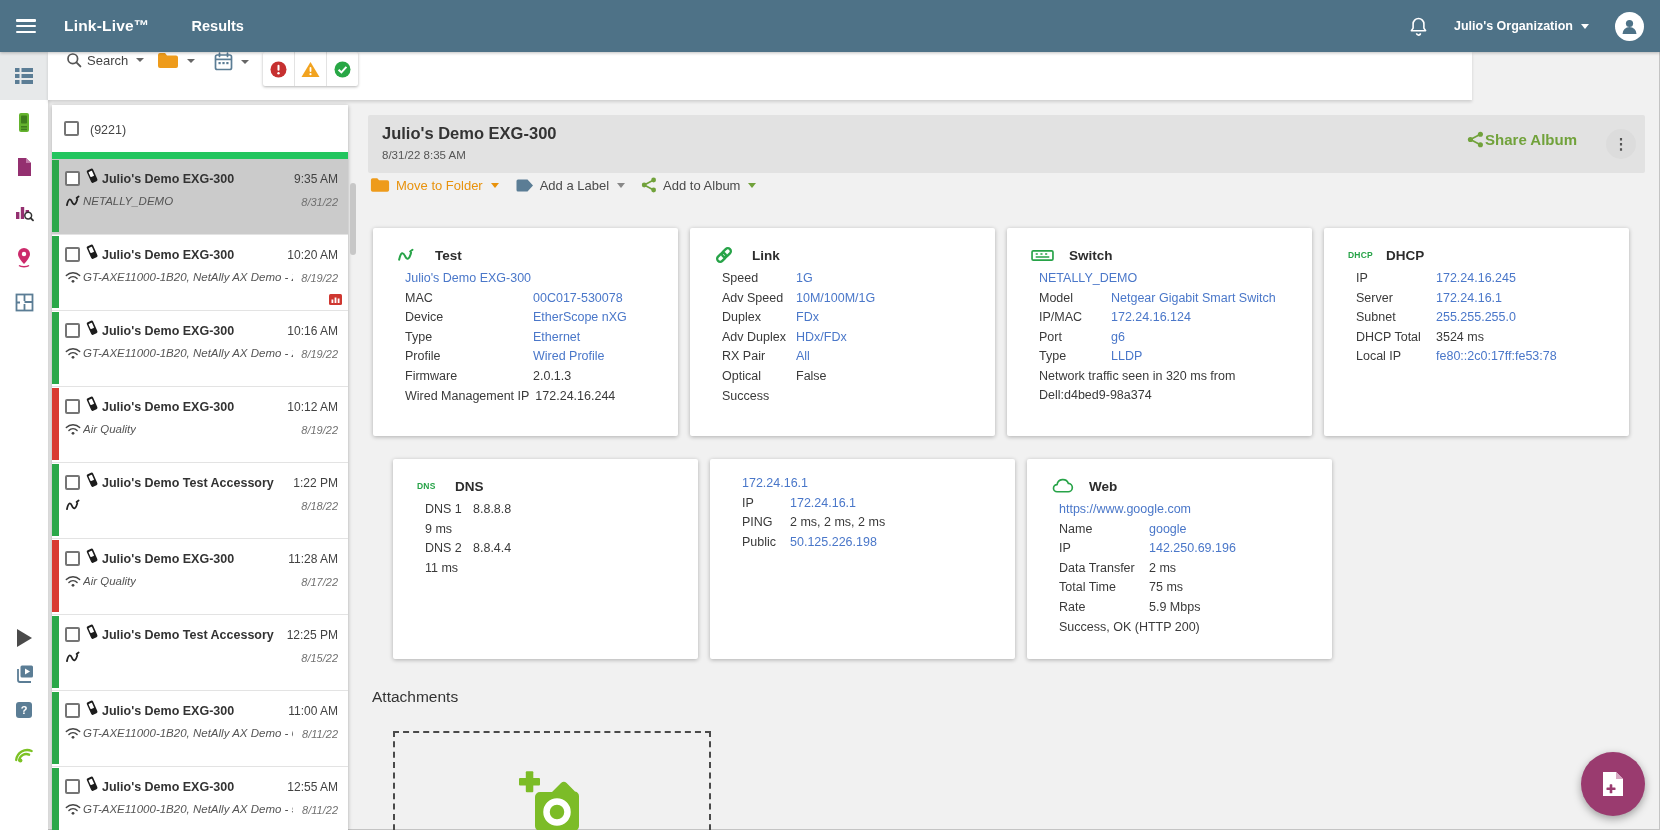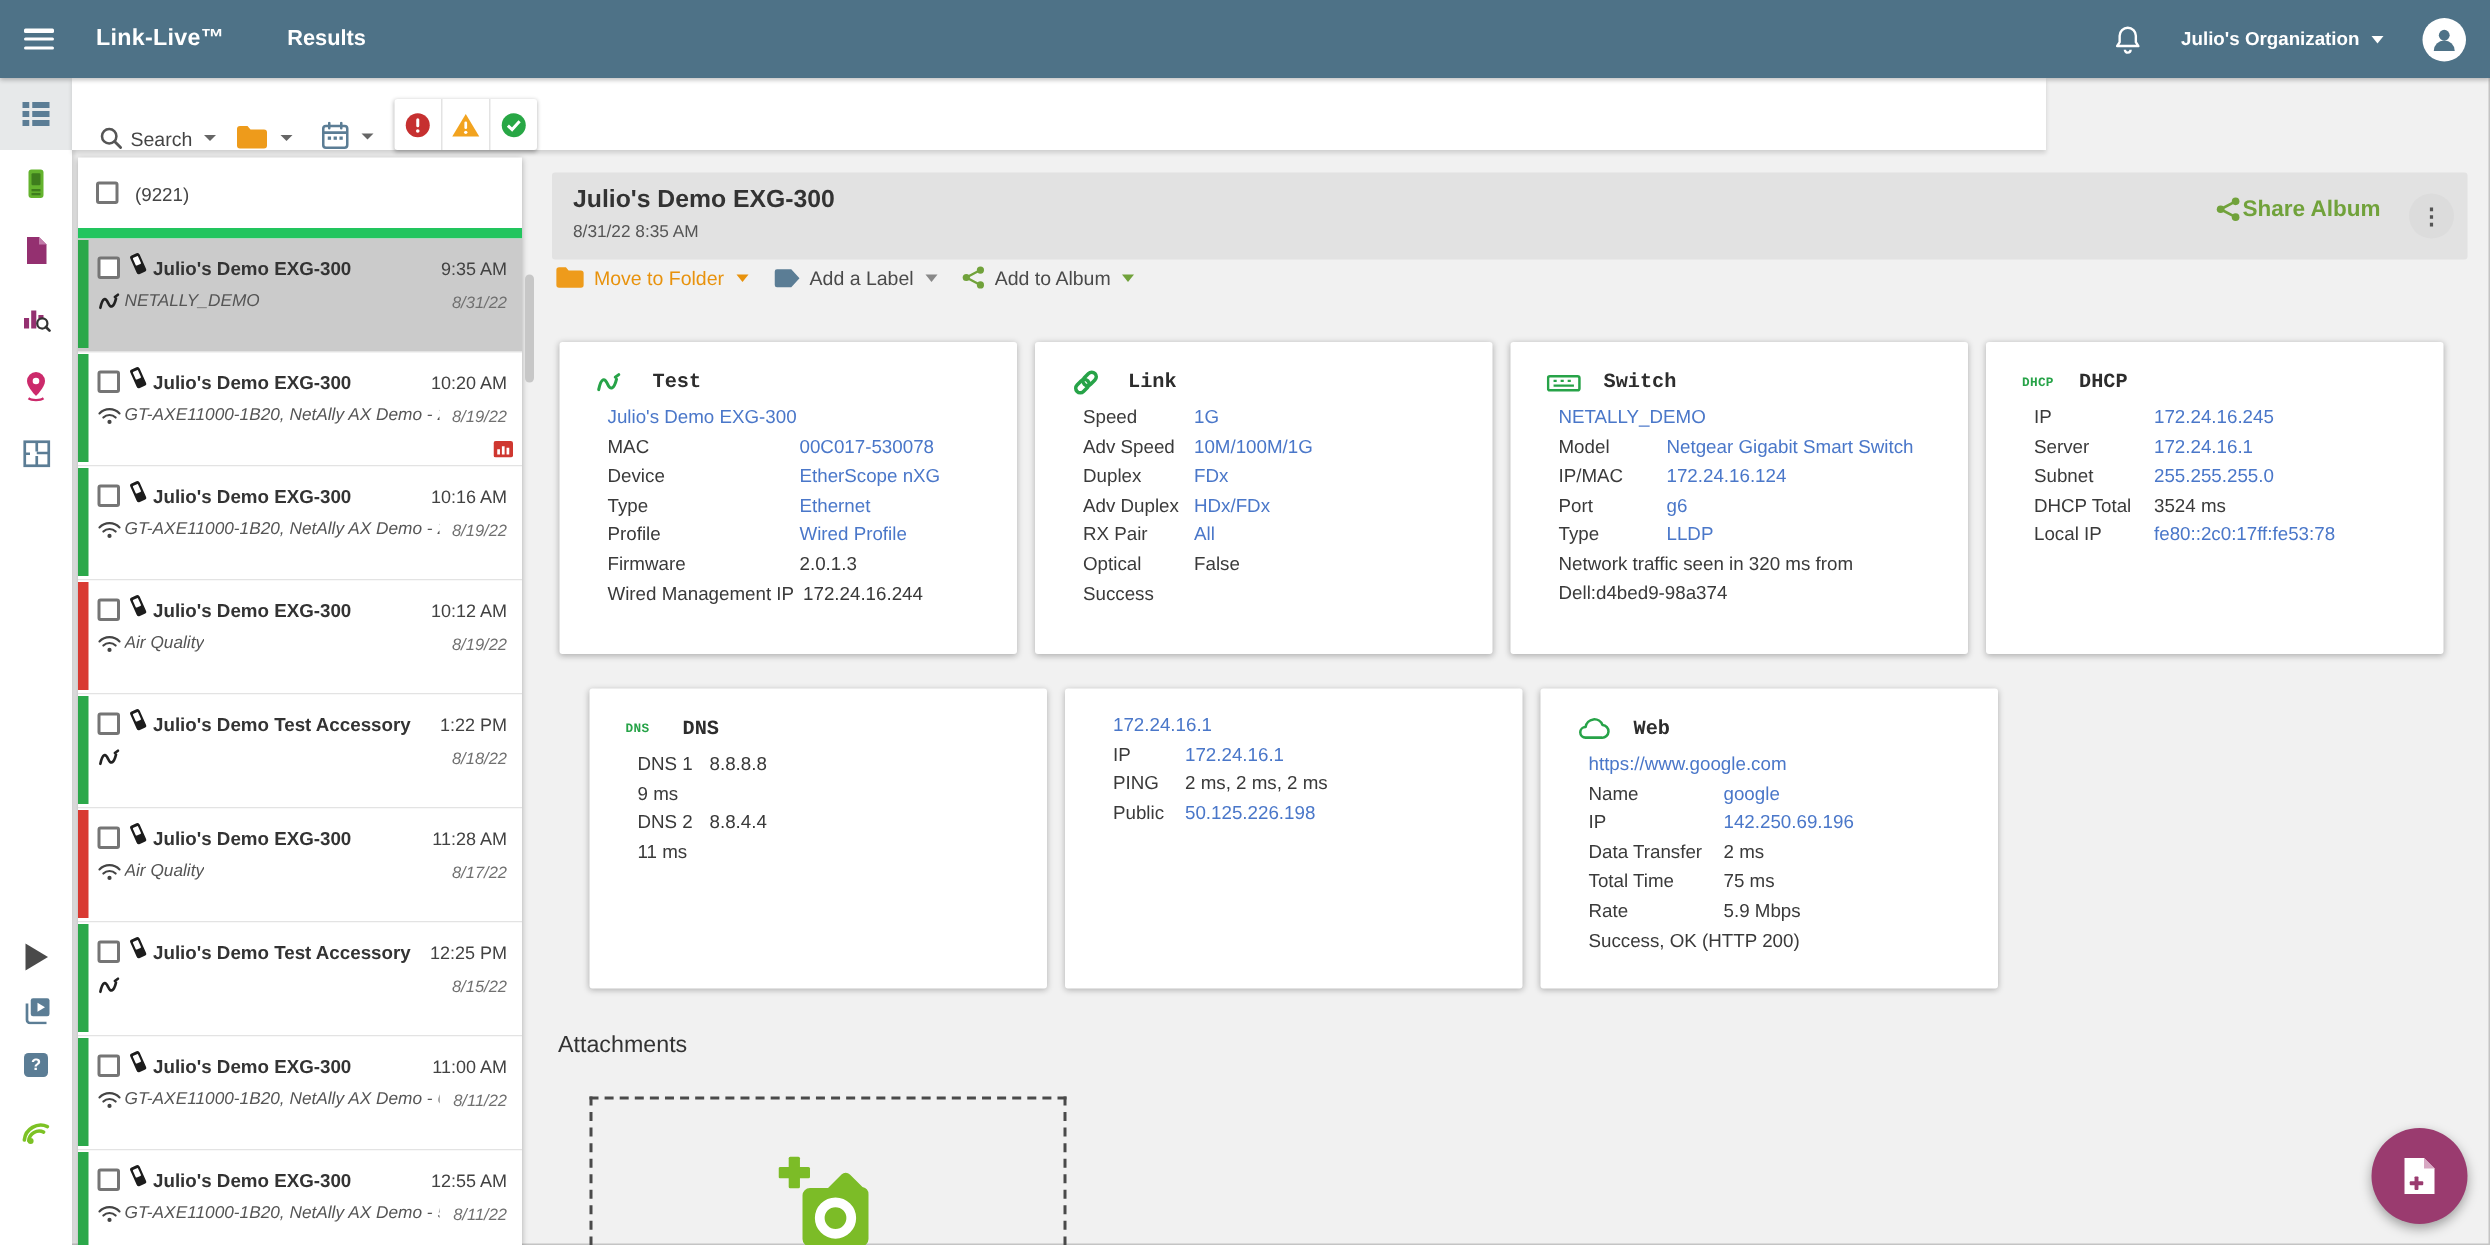--- a/index.html
+++ b/index.html
@@ -15,22 +15,22 @@
   .top-right{margin-left:auto;display:flex;align-items:center;gap:26px;margin-right:16px;}
   .orgname{color:#fff;font-size:12.5px;font-weight:600;display:flex;align-items:center;gap:8px;}
   .caret{width:0;height:0;border-left:4.5px solid transparent;border-right:4.5px solid transparent;border-top:5px solid #fff;display:inline-block;}
   .avatar{width:29px;height:29px;border-radius:50%;background:#fff;display:flex;align-items:center;justify-content:center;}
   
   .rail{position:absolute;left:0;top:52px;width:48px;height:778px;background:#fff;box-shadow:1px 0 3px rgba(0,0,0,.15);z-index:20;}
   .rail-cell{position:absolute;left:0;width:48px;height:44px;display:flex;align-items:center;justify-content:center;cursor:pointer;}
   .rail-cell.active{height:48px;background:#e7e9ea;}
   .help-badge{background:#5b7d95;color:#fff;border-radius:3px;width:16px;height:16px;font-weight:bold;font-size:11px;display:flex;align-items:center;justify-content:center;}
   
-  .toolbar{position:absolute;left:48px;top:52px;width:1316px;height:48px;background:#fff;
-           box-shadow:0 2px 3px rgba(0,0,0,.14);display:flex;align-items:flex-end;z-index:25;}
+  .toolbar{position:absolute;left:48px;top:52px;width:1424px;height:48px;background:#fff;
+           box-shadow:0 2px 3px rgba(0,0,0,.14);display:flex;align-items:flex-start;z-index:25;}
   .tb-group{display:flex;align-items:center;gap:5px;cursor:pointer;}
   .tb-search{margin-left:18px;color:#444;font-size:13px;}
   .tb-caret{width:0;height:0;border-left:4px solid transparent;border-right:4px solid transparent;border-top:4.5px solid #666;display:inline-block;margin-left:3px;}
   .tb-folder{margin-left:13px;}
   .tb-cal{margin-left:19px;}
   .filters{margin-left:14px;display:flex;background:#fff;box-shadow:0 1px 3px rgba(0,0,0,.3);border-radius:2px;height:34px;}
   .filter-btn{width:31px;display:flex;align-items:center;justify-content:center;cursor:pointer;}
   .filter-btn + .filter-btn{border-left:1px solid #e3e3e3;}
   
   .list-panel{position:absolute;left:52px;top:105px;width:296px;height:725px;background:#fff;
@@ -50,37 +50,37 @@
   .li-time{position:absolute;right:10px;top:13px;font-size:12px;color:#424242;}
   .li-subicon{position:absolute;left:13px;top:36px;}
   .li-sub{position:absolute;left:31px;top:36px;font-size:11.5px;font-style:italic;color:#555;white-space:nowrap;max-width:210px;overflow:hidden;}
   .li-date{position:absolute;right:10px;top:37px;font-size:11px;font-style:italic;color:#707070;}
   .li-badge{position:absolute;right:6px;bottom:5px;}
   .scroll-thumb{position:absolute;left:350px;top:183px;width:6px;height:72px;background:#c7c7c7;border-radius:3px;z-index:11;cursor:grab;}
   
   .banner{position:absolute;left:368px;top:115px;width:1277px;height:58px;background:#e2e2e2;border-radius:2px;}
   .banner-title{position:absolute;left:14px;top:9px;font-size:16.5px;font-weight:bold;color:#333;}
   .banner-date{position:absolute;left:14px;top:34px;font-size:11.5px;color:#555;}
-  .share{position:absolute;right:58px;top:16px;display:flex;align-items:flex-end;gap:1px;cursor:pointer;}
+  .share{position:absolute;right:68px;top:16px;display:flex;align-items:flex-end;gap:1px;cursor:pointer;}
   .share-label{color:#71a23b;font-size:15px;font-weight:bold;}
   .kebab{position:absolute;right:9px;top:14px;width:30px;height:30px;border-radius:50%;background:#dcdcdc;
          display:flex;align-items:center;justify-content:center;color:#555;font-size:15px;font-weight:bold;cursor:pointer;}
   .actions{position:absolute;left:370px;top:177px;display:flex;align-items:center;gap:16px;}
   .action{display:flex;align-items:center;gap:6px;font-size:13px;font-weight:500;color:#4a4a4a;cursor:pointer;}
   .action.move{color:#e8920c;}
   .a-caret{width:0;height:0;border-left:4.5px solid transparent;border-right:4.5px solid transparent;border-top:5px solid #888;margin-left:2px;}
   .a-caret.orange{border-top-color:#e8920c;}
   .a-caret.green{border-top-color:#71a23b;}
   
   .cards-row1{position:absolute;left:373px;top:228px;display:flex;gap:12px;}
   .cards-row2{position:absolute;left:373px;top:459px;display:flex;gap:12px;margin-left:20px;}
   .card{width:305px;background:#fff;border-radius:2px;box-shadow:0 1px 4px rgba(0,0,0,.28);box-sizing:border-box;padding:15px 14px 10px 24px;}
   .cards-row1 .card{height:208px;}
   .cards-row2 .card{height:200px;}
-  .card-head{display:flex;align-items:center;gap:12px;height:24px;margin-bottom:2px;font-family:Liberation Mono, monospace;}
+  .card-head{display:flex;align-items:center;gap:12px;height:24px;margin-bottom:2px;}
   .card-icon{width:26px;display:flex;align-items:center;justify-content:flex-start;color:#27a348;}
   .card-title{font-size:13.5px;font-weight:bold;color:#2d2d2d;}
   .txticon{color:#27a348;font-size:8.5px;font-weight:bold;letter-spacing:.2px;}
   .card-body{margin-left:8px;font-size:12.5px;color:#3a3a3a;}
   .card-headline{line-height:19.6px;}
   .crow{display:flex;line-height:19.6px;}
   .rl{min-width:var(--lw,70px);padding-right:6px;box-sizing:border-box;color:#3a3a3a;}
   .rv{white-space:nowrap;}
   .lnk{color:#4a77c9;cursor:pointer;}
   .card-footer{line-height:19.2px;max-width:258px;}

